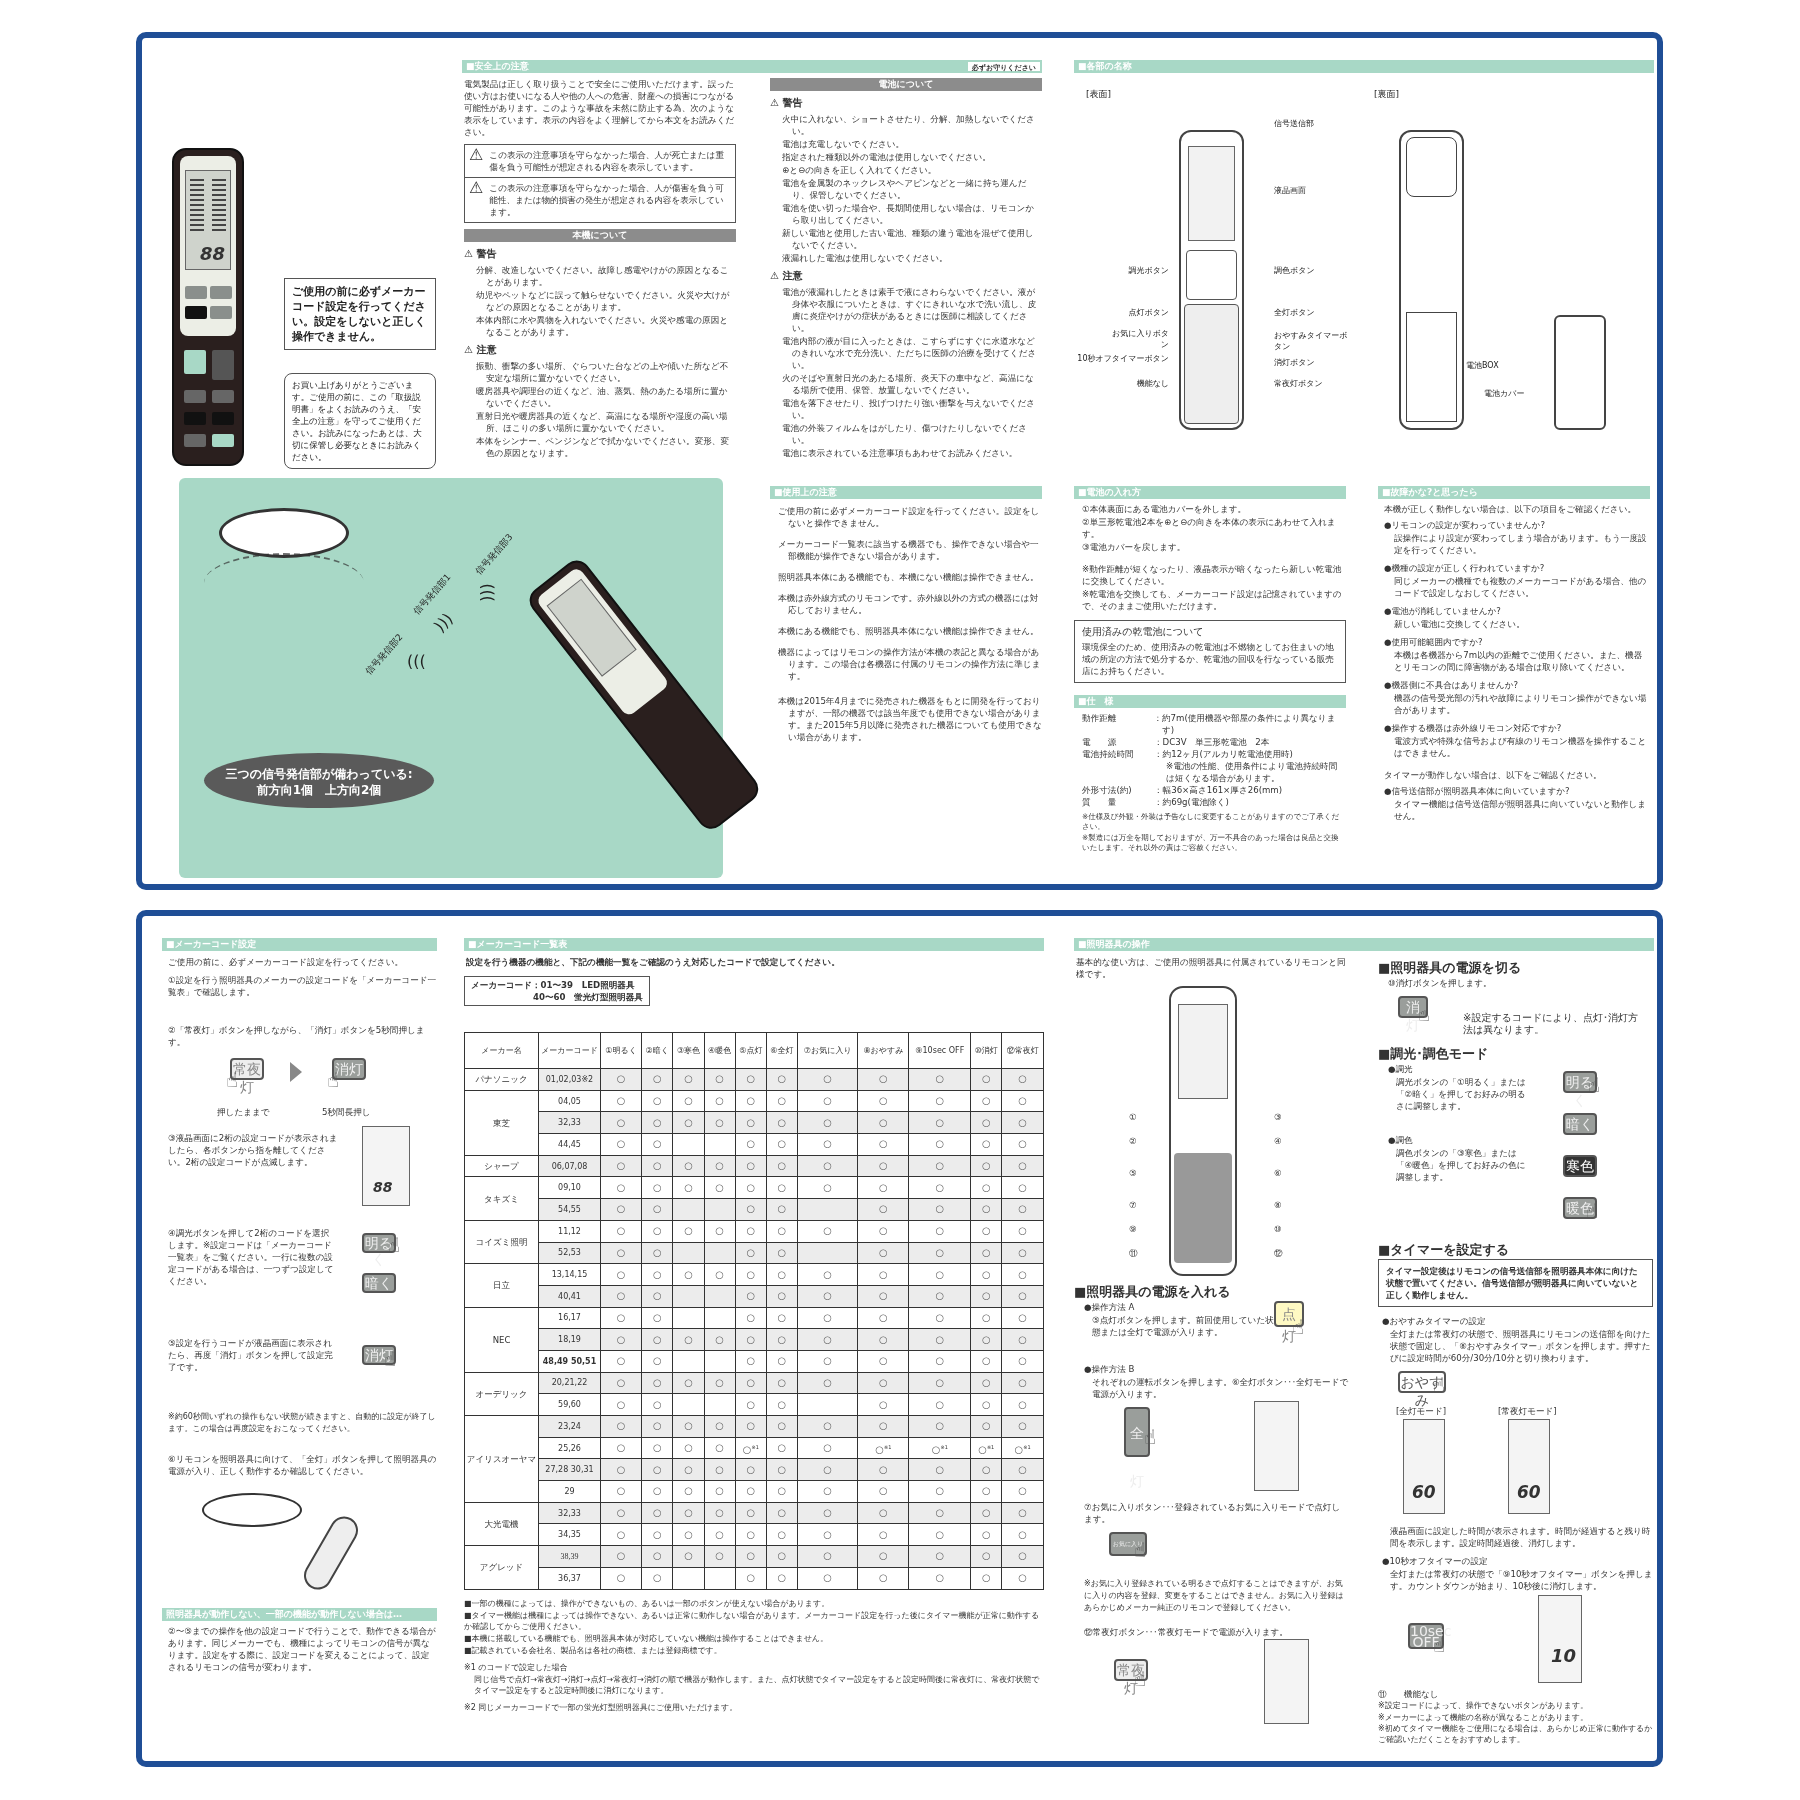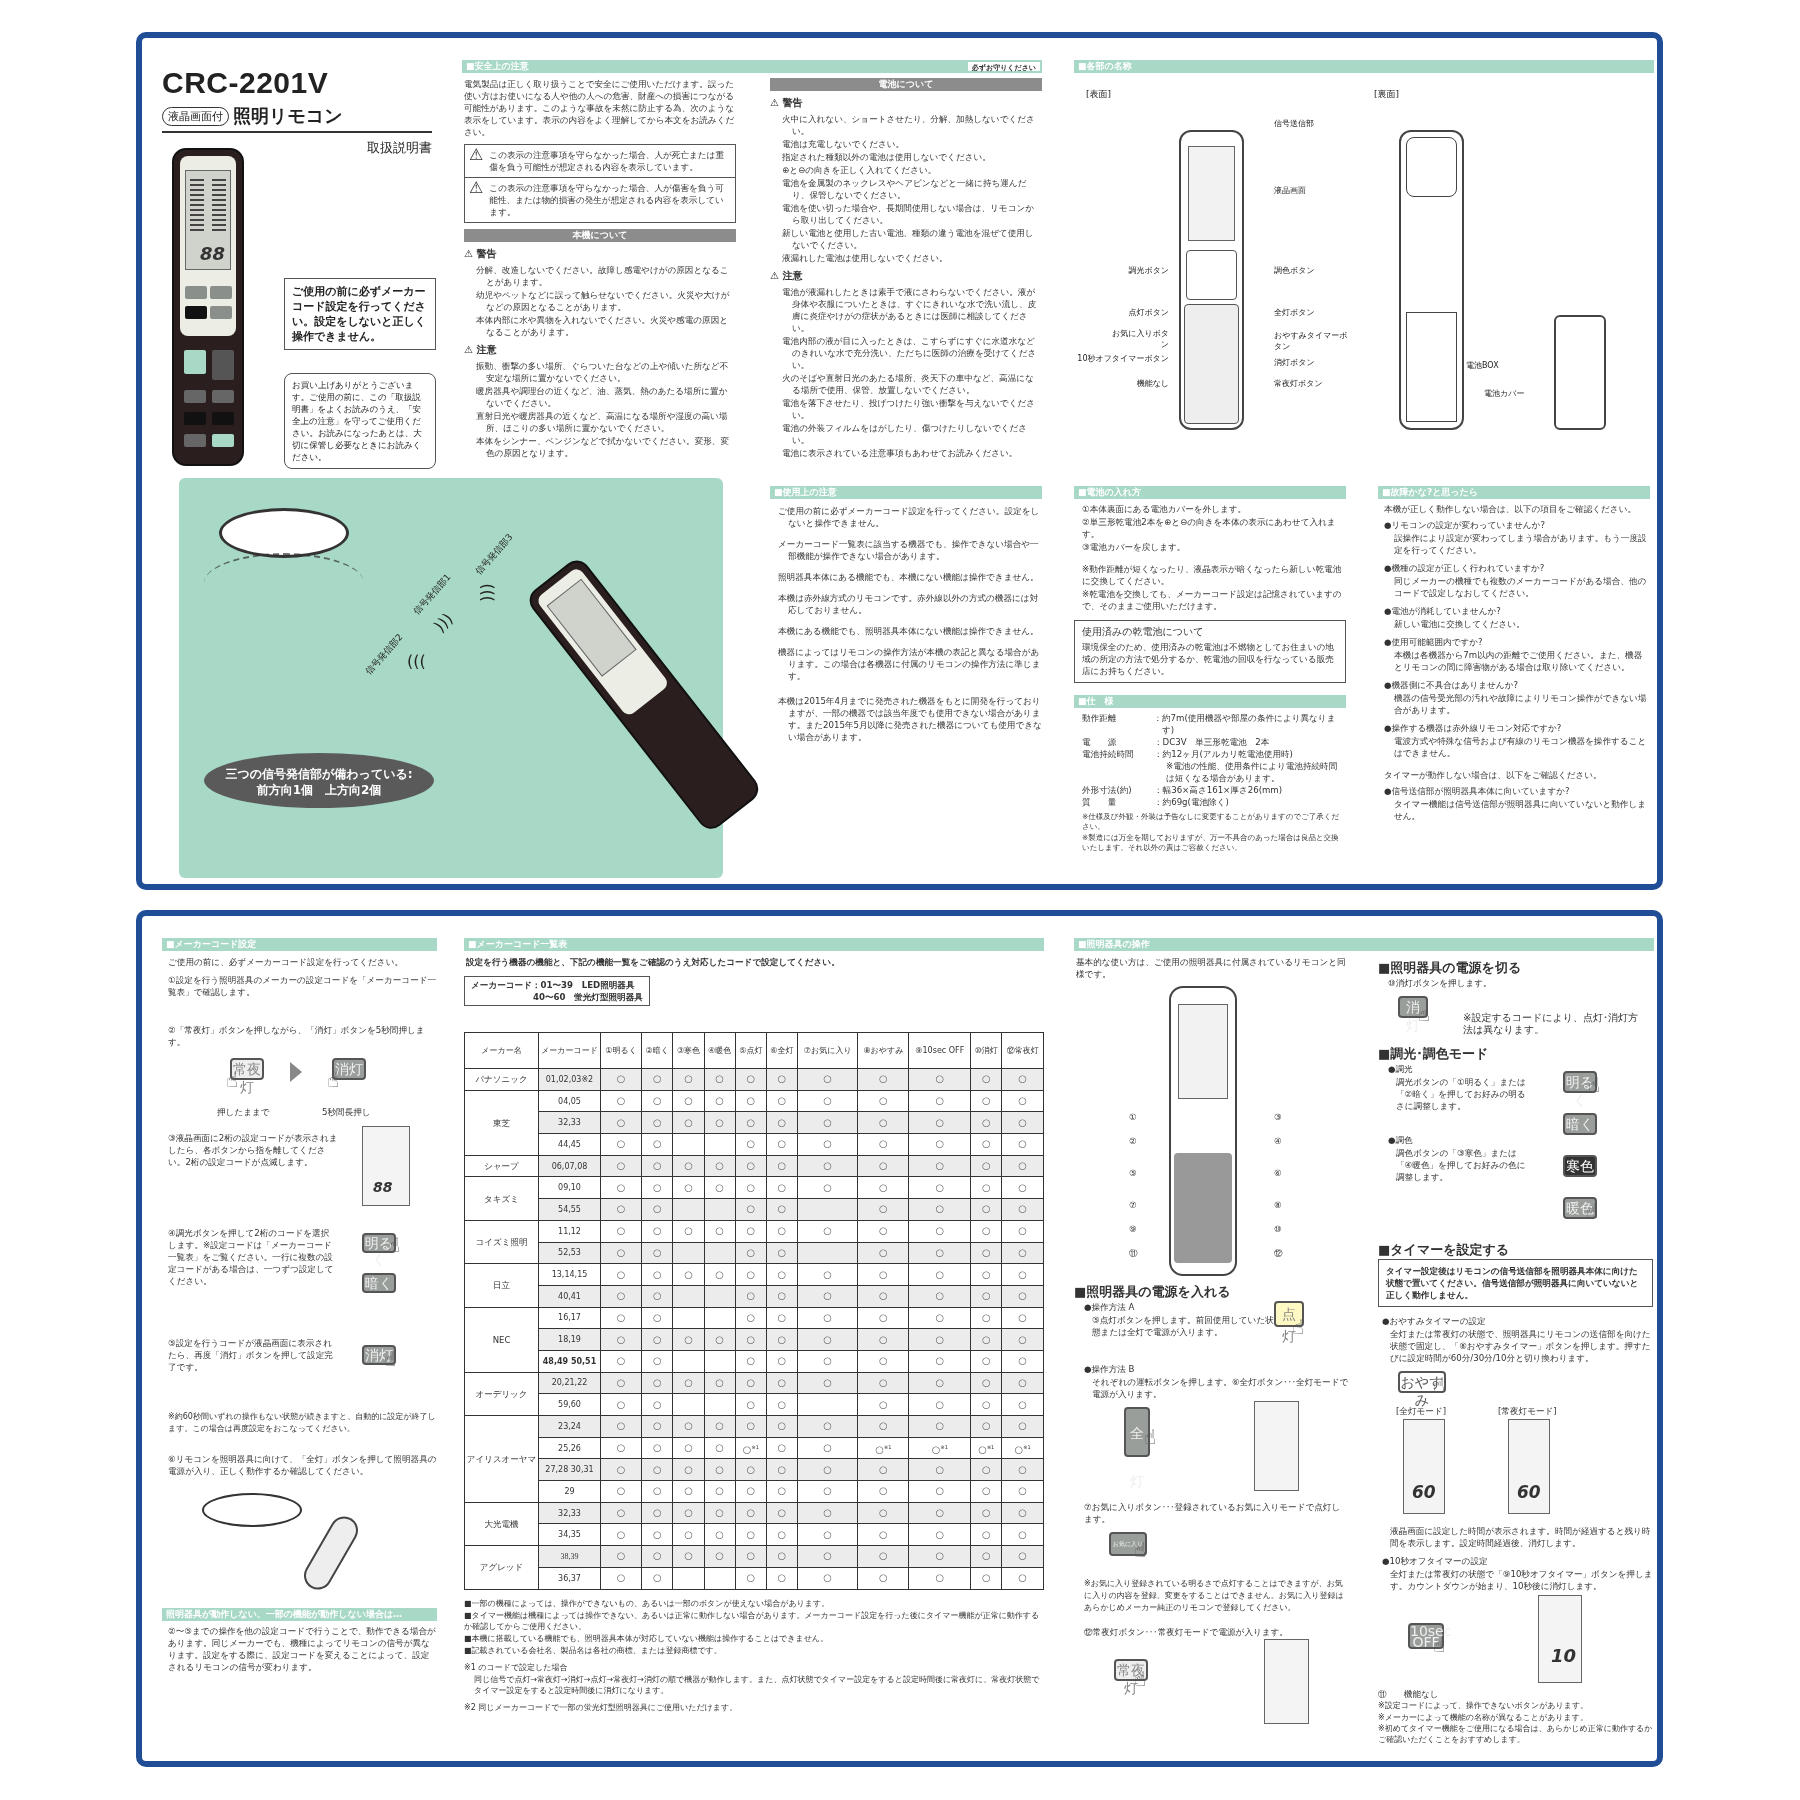--- a/index.html
+++ b/index.html
@@ -30,28 +30,20 @@
 .hand{position:absolute;font-size:20px;color:#555}
 .mini-btn{position:absolute;background:#9a9e9b;border:2px solid #555;border-radius:4px;color:#eee;font-size:14px;text-align:center}
 .h2{font-size:13px;font-weight:bold;margin:6px 0 3px}
 .lbl{font-size:8px}
 </style>
 </head>
 <body>
 
 <div id="p1" class="panel">
 
-  <div class="abs" style="left:20px;top:28px;width:270px">
-    <div class="title">CRC-2201V</div>
-    <div style="display:flex;align-items:center;margin-top:4px;border-bottom:2px solid #333;padding-bottom:3px">
-      <span class="pill">液晶画面付</span>
-      <span class="subtitle">照明リモコン</span>
-    </div>
-    <div style="text-align:right;font-size:13px;margin-top:6px">取扱説明書</div>
-  </div>
 
   <div class="abs remote" style="left:30px;top:110px;width:72px;height:318px">
     <div class="abs" style="left:6px;top:6px;width:56px;height:180px;background:#eceee6;border-radius:8px">
       <div class="abs lcd" style="left:5px;top:14px;width:46px;height:100px">
         <div class="abs" style="left:4px;top:8px;width:14px;height:55px;background:repeating-linear-gradient(#444 0 2px,transparent 2px 5px)"></div>
         <div class="abs" style="left:26px;top:8px;width:14px;height:55px;background:repeating-linear-gradient(#444 0 2px,transparent 2px 5px)"></div>
         <div class="abs" style="left:14px;top:72px;font-size:18px;font-style:italic;font-weight:bold;color:#333">88</div>
       </div>
       <div class="btn" style="left:5px;top:130px"></div>
       <div class="btn" style="left:30px;top:130px"></div>

